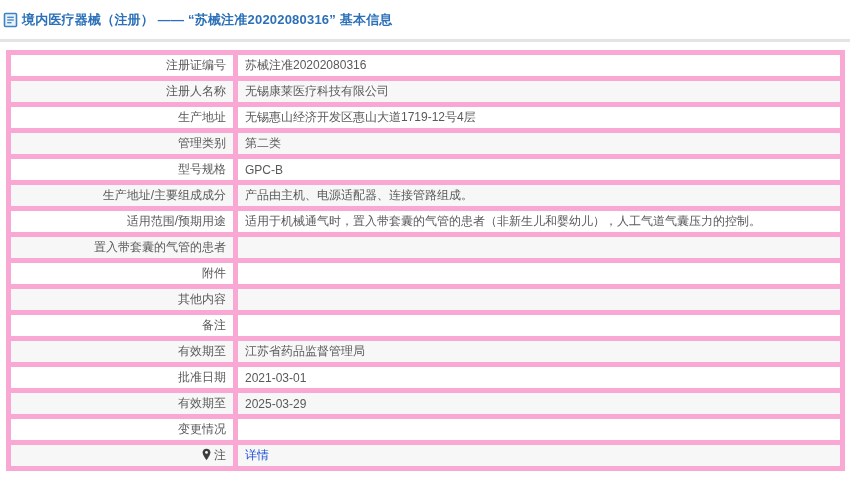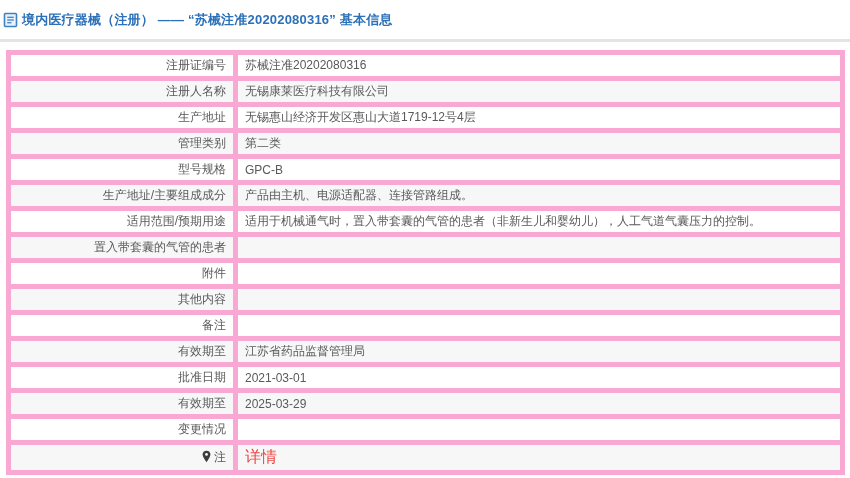--- a/index.html
+++ b/index.html
@@ -56,24 +56,24 @@
   .info-table tr:nth-child(odd) td {
     background: #ffffff;
   }
   .label-with-icon {
     display: inline-flex;
     align-items: center;
     gap: 2px;
     vertical-align: middle;
   }
   a.details-link {
-    color: #ef4444;
+    color: #1d4ed8;
     text-decoration: none;
     cursor: pointer;
-    font-size: 16px;
+    font-size: 12px;
   }
   .pin-icon-svg { display: inline-block; vertical-align: -2px; }
 </style>
 </head>
 <body>
 
 <div class="header">
   <span class="doc-icon">
     <svg width="15" height="16" viewBox="0 0 15 16">
       <rect x="1.5" y="1.5" width="12" height="13" rx="1" fill="#eaf2fb" stroke="#3f82c4" stroke-width="1.6"></rect>

